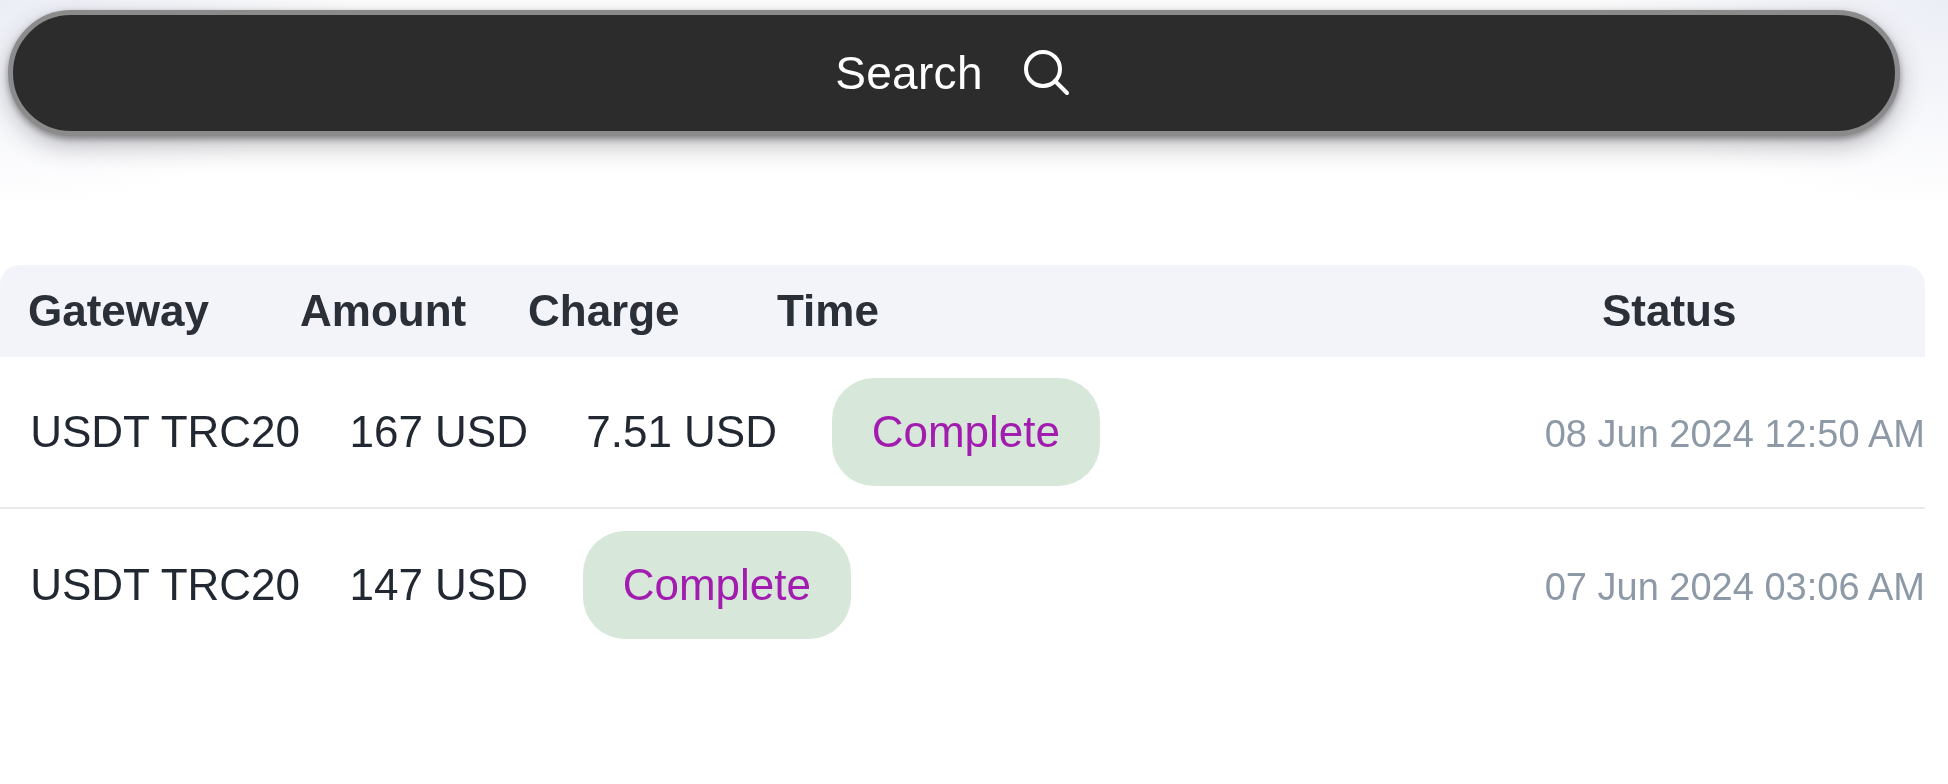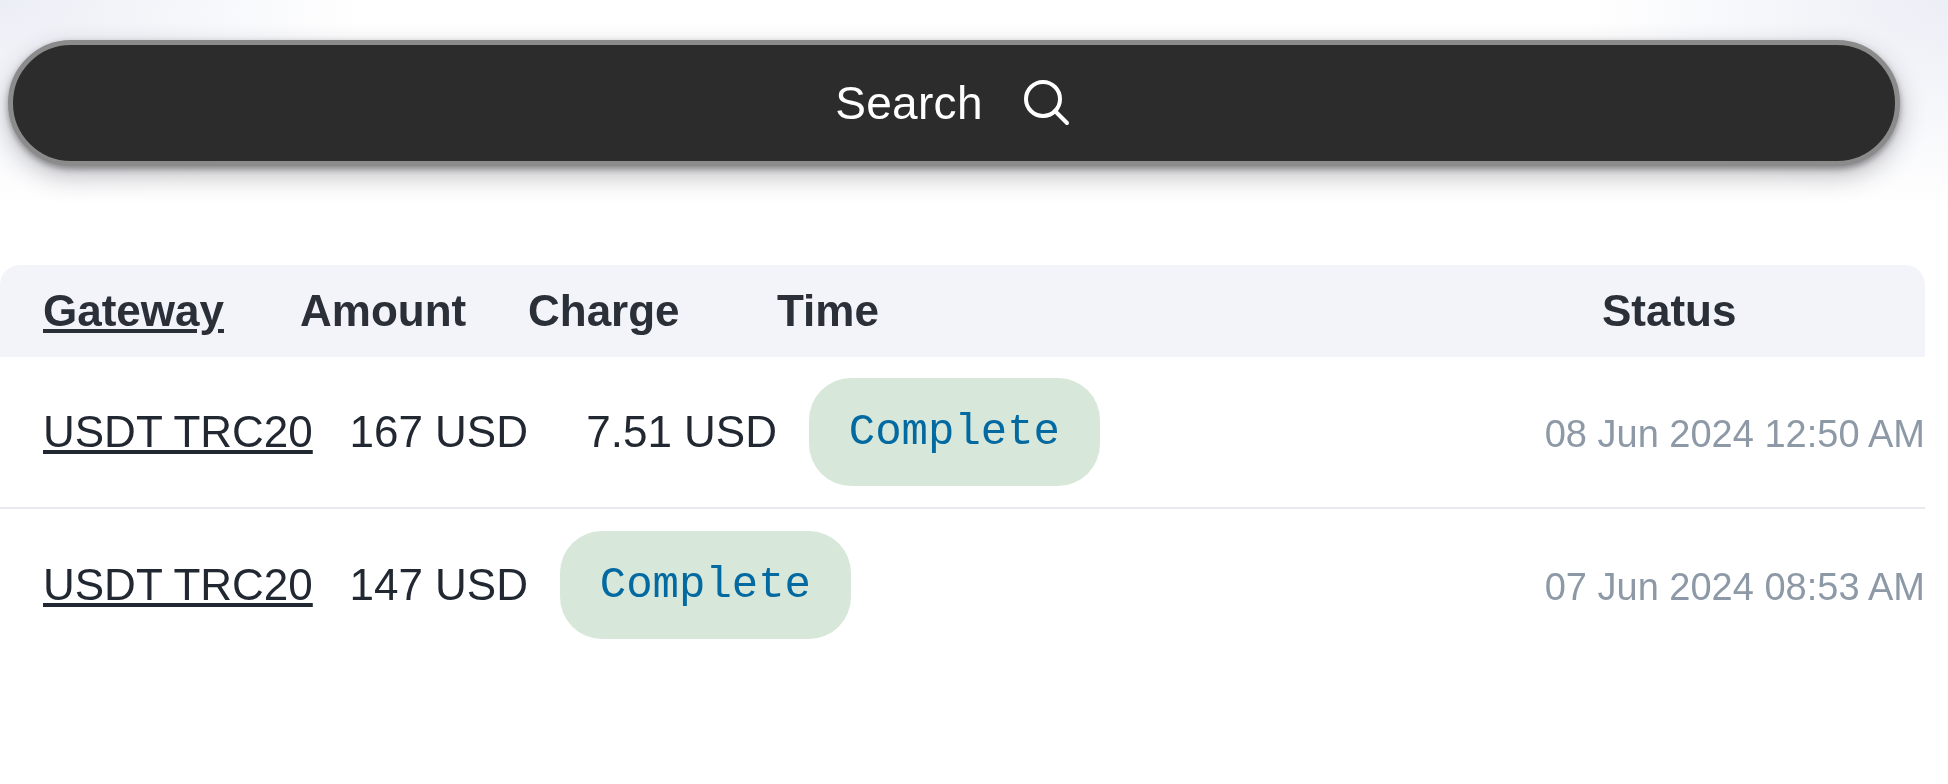--- a/index.html
+++ b/index.html
@@ -36,21 +36,20 @@
     background: #2c2c2c;
     border: 5px solid #8b8b8b;
     border-radius: 63px;
     box-shadow: 0 10px 26px rgba(40,40,50,0.30),
                 0 3px 6px rgba(0,0,0,0.35);
     display: flex;
     align-items: center;
     justify-content: center;
     gap: 38px;
     cursor: text;
-    margin-top: 30px;
   }
   #search-label {
     color: #ffffff;
     font-size: 46px;
     font-weight: 400;
     letter-spacing: 0.3px;
     white-space: nowrap;
   }
   #search-icon-wrap {
     display: flex;
@@ -83,40 +82,39 @@
   }
   .data-row {
     height: 152px;
     background: #ffffff;
     color: #222831;
     text-align: right;
   }
   #row-1 { border-bottom: 2px solid #e9eaee; }
 
   
-  .col-gateway { width: 300px; padding-left: 43px; box-sizing: border-box; text-decoration: underline; }
+  .col-gateway { width: 300px; padding-left: 28px; box-sizing: border-box; }
   .col-amount  { width: 228px; }
   .col-charge  { width: 249px; }
   .col-status  { width: 323px; }
   .col-time    { flex: 1 1 auto; }
 
   .cell { white-space: nowrap; }
 
   .badge {
     display: inline-flex;
     align-items: center;
     justify-content: center;
     background: #d7e7d9;
-    color: #0369a1;
+    color: #a21caf;
     border-radius: 42px;
     padding: 32px 40px;
     font-size: 44px;
     line-height: 1;
     min-width: 180px;
-    font-family: Liberation Mono, monospace;
   }
   .time-text {
     color: #8d99a6;
     font-size: 38px;
     white-space: nowrap;
   }
 </style>
 </head>
 <body>
 
@@ -154,18 +152,18 @@
       </div>
     </div>
 
     <div id="row-2" class="row data-row">
       <div class="cell col-gateway">USDT TRC20</div>
       <div class="cell col-amount">147 USD</div>
       <div class="cell col-status">
         <span class="badge">Complete</span>
       </div>
       <div class="cell col-time">
-        <span class="time-text">07 Jun 2024 08:53 AM</span>
+        <span class="time-text">07 Jun 2024 03:06 AM</span>
       </div>
     </div>
 
   </div>
 </div>
 
 </body></html>

